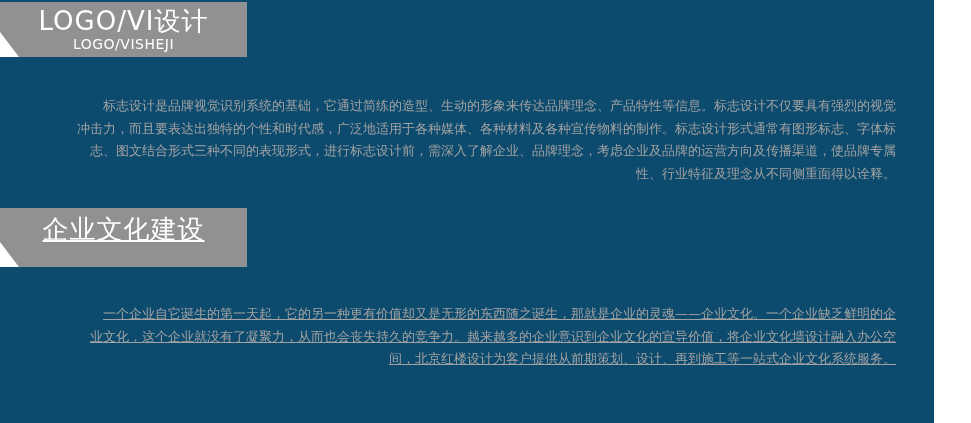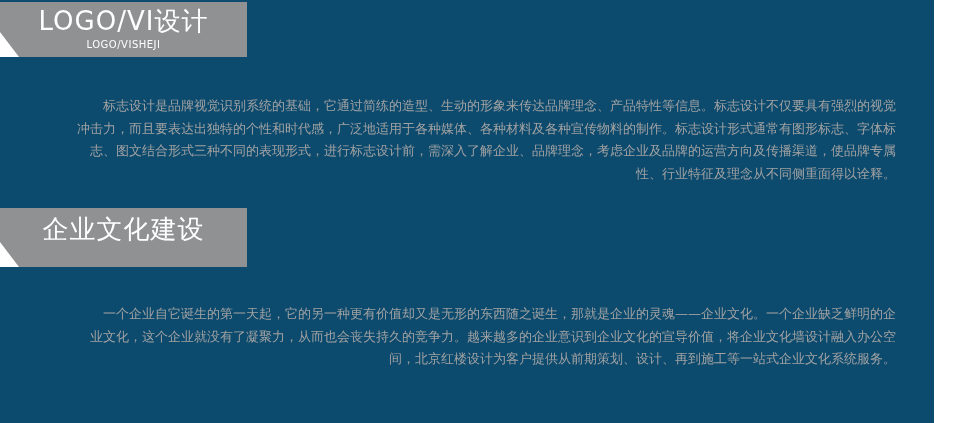--- a/index.html
+++ b/index.html
@@ -18,32 +18,32 @@
   .banner {
     position: absolute;
     left: 0;
     width: 247px;
     background: #8f9193;
     color: #ffffff;
     text-align: center;
     box-sizing: border-box;
   }
   .banner-1 { top: 2px;   height: 55px; }
-  .banner-2 { top: 208px; height: 59px; }
+  .banner-2 { top: 208px; height: 59px; text-decoration: underline; }
   .banner-title {
     margin-top: 4px;
     font-size: 26px;
     line-height: 30px;
     font-weight: 400;
     letter-spacing: 1px;
     white-space: nowrap;
   }
   .banner-2 .banner-title { margin-top: 6px; }
   .banner-subtitle {
-    font-size: 10px;
+    font-size: 14px;
     line-height: 17px;
     font-weight: 400;
     letter-spacing: 0.5px;
     white-space: nowrap;
   }
   .corner-notch {
     position: absolute;
     left: 0;
     bottom: 0;
     width: 19px;
@@ -57,21 +57,21 @@
     width: 822px;
     margin: 0;
     font-size: 13px;
     line-height: 22.5px;
     color: #a2a2a2;
     text-align: right;
     text-indent: 22px;
     letter-spacing: 0;
   }
   .para-1 { top: 95px; }
-  .para-2 { top: 303px; }
+  .para-2 { top: 303px; text-decoration: underline; }
 </style>
 </head>
 <body>
 
 <div class="page">
 
   <div class="banner banner-1">
     <div class="banner-title">LOGO/VI设计</div>
     <div class="banner-subtitle">LOGO/VISHEJI</div>
     <div class="corner-notch"></div>

